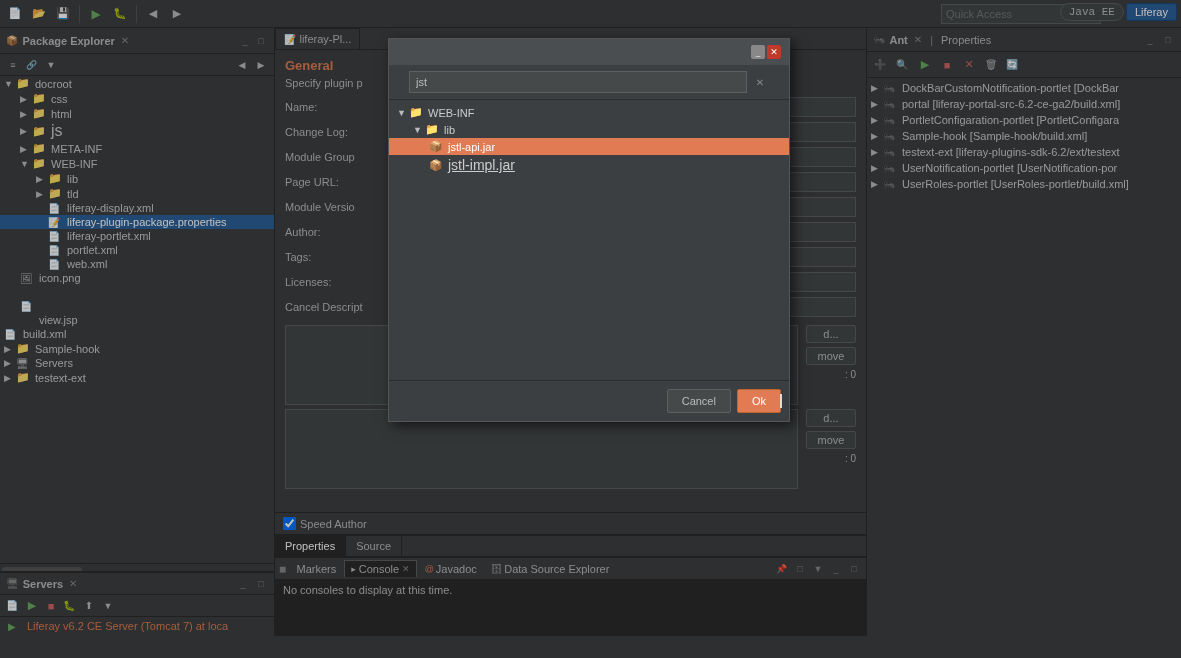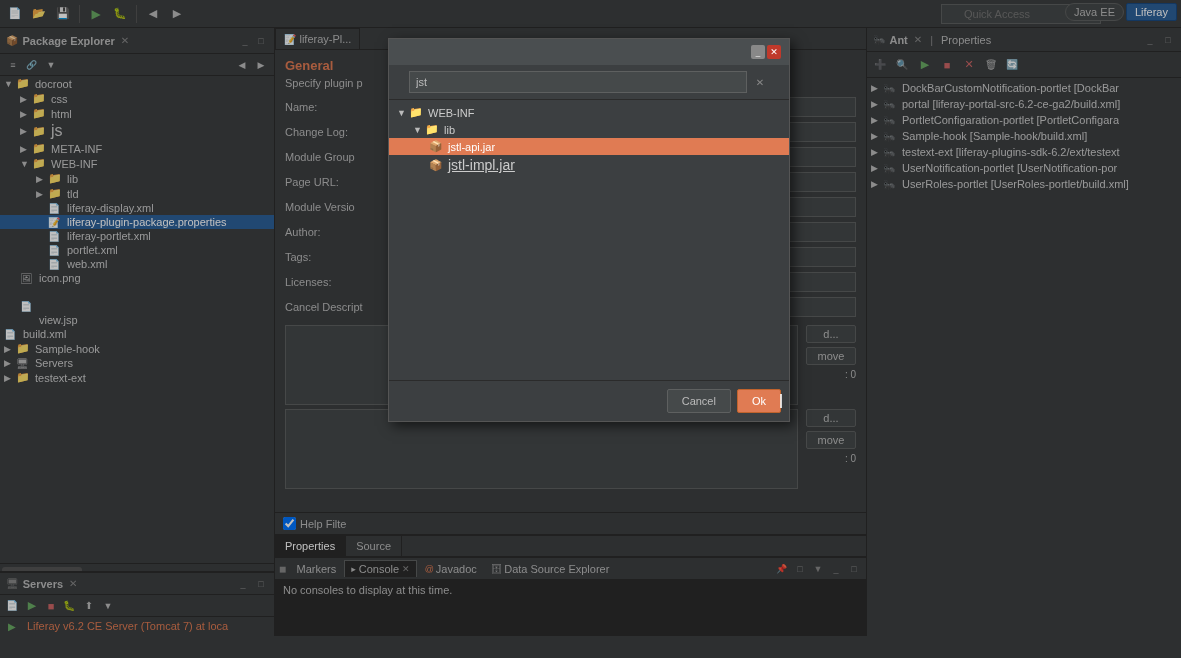--- a/index.html
+++ b/index.html
@@ -17,25 +17,25 @@
     <button style="width:22px;height:22px;background:transparent;border:none;color:#bbbbbb;cursor:pointer;font-size:11px;">📂</button>
     <button style="width:22px;height:22px;background:transparent;border:none;color:#bbbbbb;cursor:pointer;font-size:11px;">💾</button>
     <div style="width:1px;height:18px;background:#555;margin:0 3px;"></div>
     <button style="width:22px;height:22px;background:transparent;border:none;color:#6aaa64;cursor:pointer;font-size:12px;">▶</button>
     <button style="width:22px;height:22px;background:transparent;border:none;color:#bbbbbb;cursor:pointer;font-size:11px;">🐛</button>
     <div style="width:1px;height:18px;background:#555;margin:0 3px;"></div>
     <button style="width:22px;height:22px;background:transparent;border:none;color:#bbbbbb;cursor:pointer;font-size:11px;">◀</button>
     <button style="width:22px;height:22px;background:transparent;border:none;color:#bbbbbb;cursor:pointer;font-size:11px;">▶</button>
 
     <div style="position:absolute; right:80px; top:4px; display:flex; align-items:center; gap:4px;">
-      <input type="text" style="background: rgb(69, 73, 74); border: 1px solid rgb(94, 96, 96); color: rgb(187, 187, 187); padding: 2px 22px; font-size: 11px; width: 160px; height: 20px;" placeholder="Quick Access">
+      <input type="text" style="background: rgb(69, 73, 74); border: 1px solid rgb(94, 96, 96); color: rgb(187, 187, 187); padding: 2px 4px; font-size: 11px; width: 160px; height: 20px;" placeholder="Quick Access">
     </div>
 
     <div style="position:absolute; right:0; top:3px; display:flex; align-items:center; gap:2px; padding-right:4px;">
-      <button style="padding:2px 8px;font-size:11px;background:#45494a;border:1px solid #5e6060;color:#bbbbbb;cursor:pointer;border-radius:9px;">
+      <button style="padding:2px 8px;font-size:11px;background:#45494a;border:1px solid #5e6060;color:#bbbbbb;cursor:pointer;border-radius:9px;font-family:Liberation Mono, monospace;">
         <span>Java EE</span>
       </button>
       <button style="padding:2px 8px;font-size:11px;background:#2d6099;border:1px solid #1a4a80;color:#ffffff;cursor:pointer;border-radius:2px;">
         <span>Liferay</span>
       </button>
     </div>
   </div>
 
   <div style="display:flex; height:calc(658px - 50px); margin-top:0;">
 
@@ -287,21 +287,21 @@
             <div style="display:flex;flex-direction:column;gap:4px;">
               <button style="padding:2px 8px;font-size:11px;background:#45494a;border:1px solid #5e6060;color:#bbbbbb;cursor:pointer;border-radius:2px;width:50px;">d...</button>
               <button style="padding:2px 8px;font-size:11px;background:#45494a;border:1px solid #5e6060;color:#bbbbbb;cursor:pointer;border-radius:2px;width:50px;">move</button>
               <span style="font-size:10px;color:#bbbbbb;text-align:right;">: 0</span>
             </div>
           </div>
         </div>
 
         <div style="display:flex;align-items:center;padding:4px 8px;border-top:1px solid #2b2b2b;">
           <input type="checkbox" checked="" style="margin-right: 4px;">
-          <span style="font-size:11px;color:#bbbbbb;">Help Filte</span>
+          <span style="font-size:11px;color:#bbbbbb;">Speed Author</span>
         </div>
       </div>
 
       <div style="display:flex;background:#3c3f41;border-top:2px solid #2b2b2b;border-bottom:none;height:22px;align-items:center;">
         <div style="padding:2px 10px;font-size:11px;color:#ffffff;cursor:pointer;border-right:1px solid #2b2b2b;height:100%;display:flex;align-items:center;background:#2b2b2b;">Properties</div>
         <div style="padding:2px 10px;font-size:11px;color:#bbbbbb;cursor:pointer;border-right:1px solid #2b2b2b;height:100%;display:flex;align-items:center;">Source</div>
       </div>
 
       <div style="height:80px;background:#3c3f41;border-top:2px solid #2b2b2b;display:flex;flex-direction:column;">
         <div style="display:flex;align-items:center;height:22px;border-bottom:1px solid #2b2b2b;gap:2px;padding:0 4px;background:#3c3f41;">

